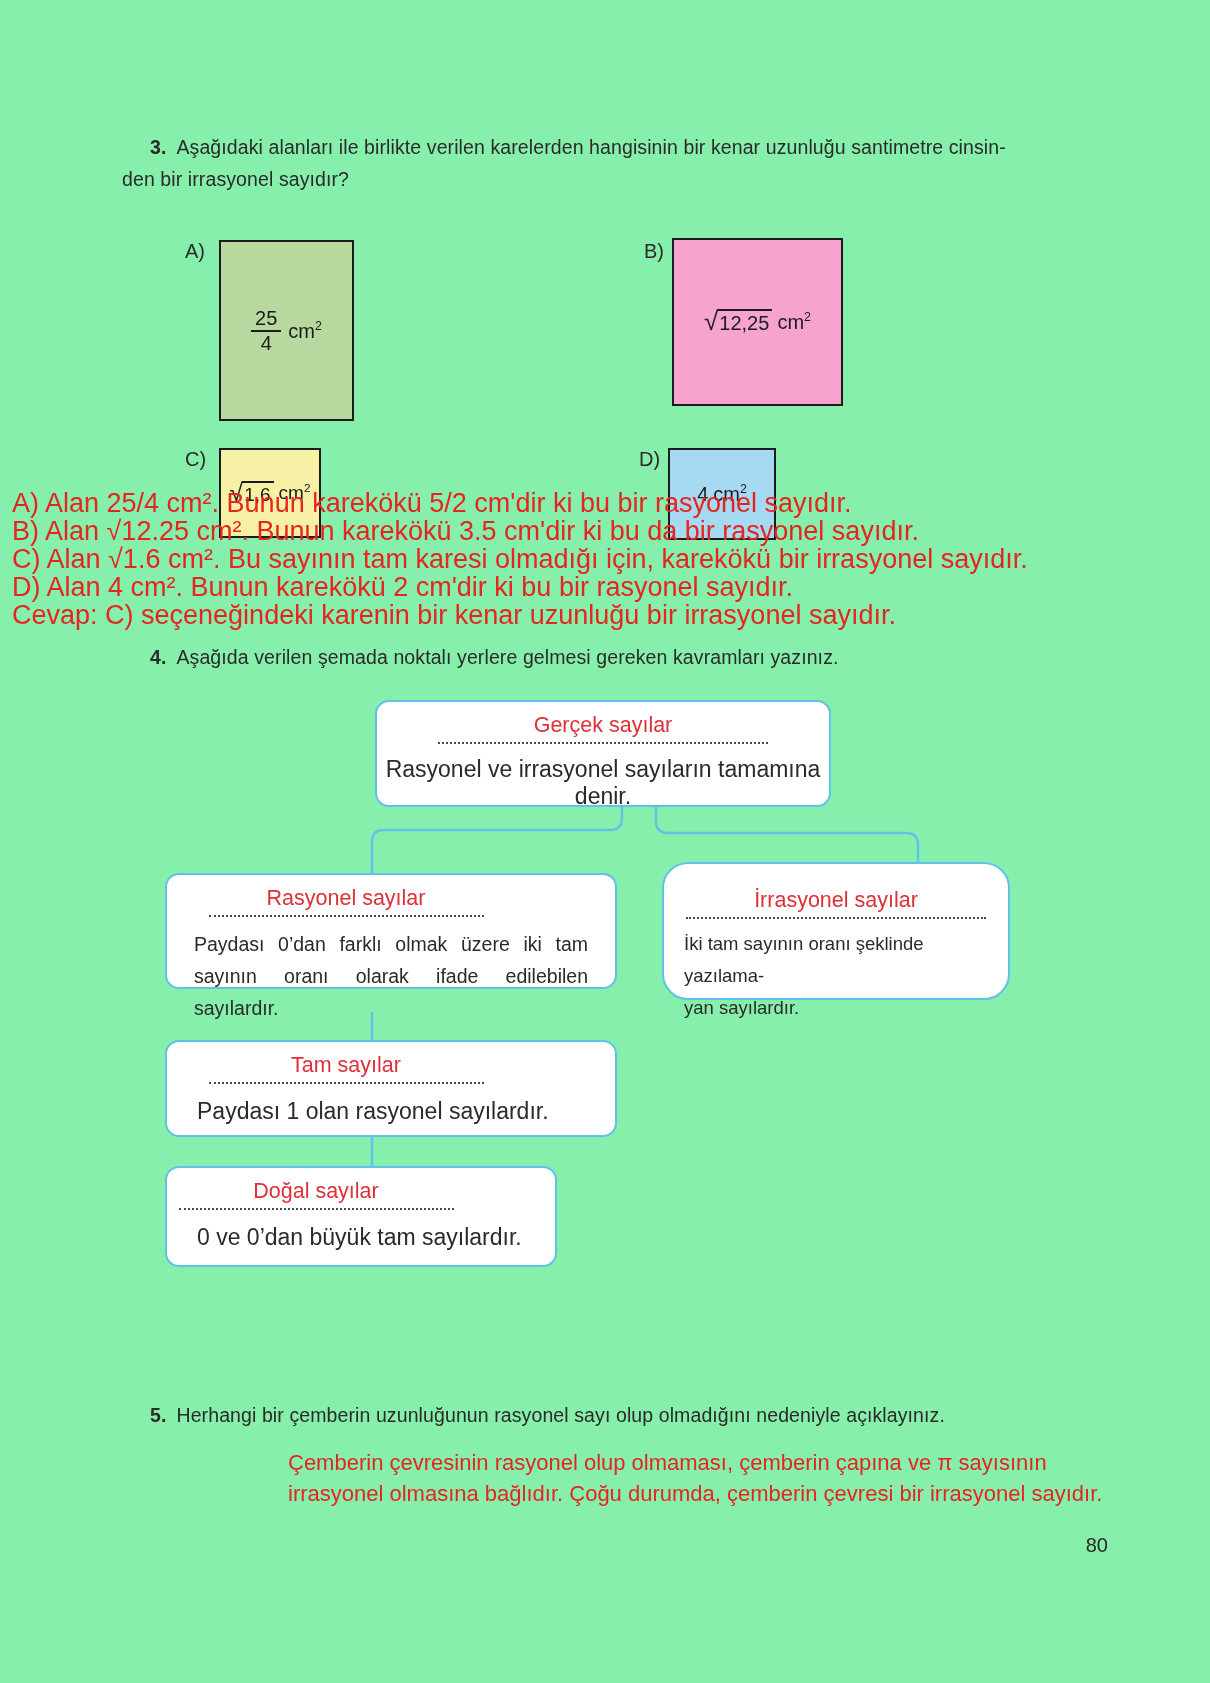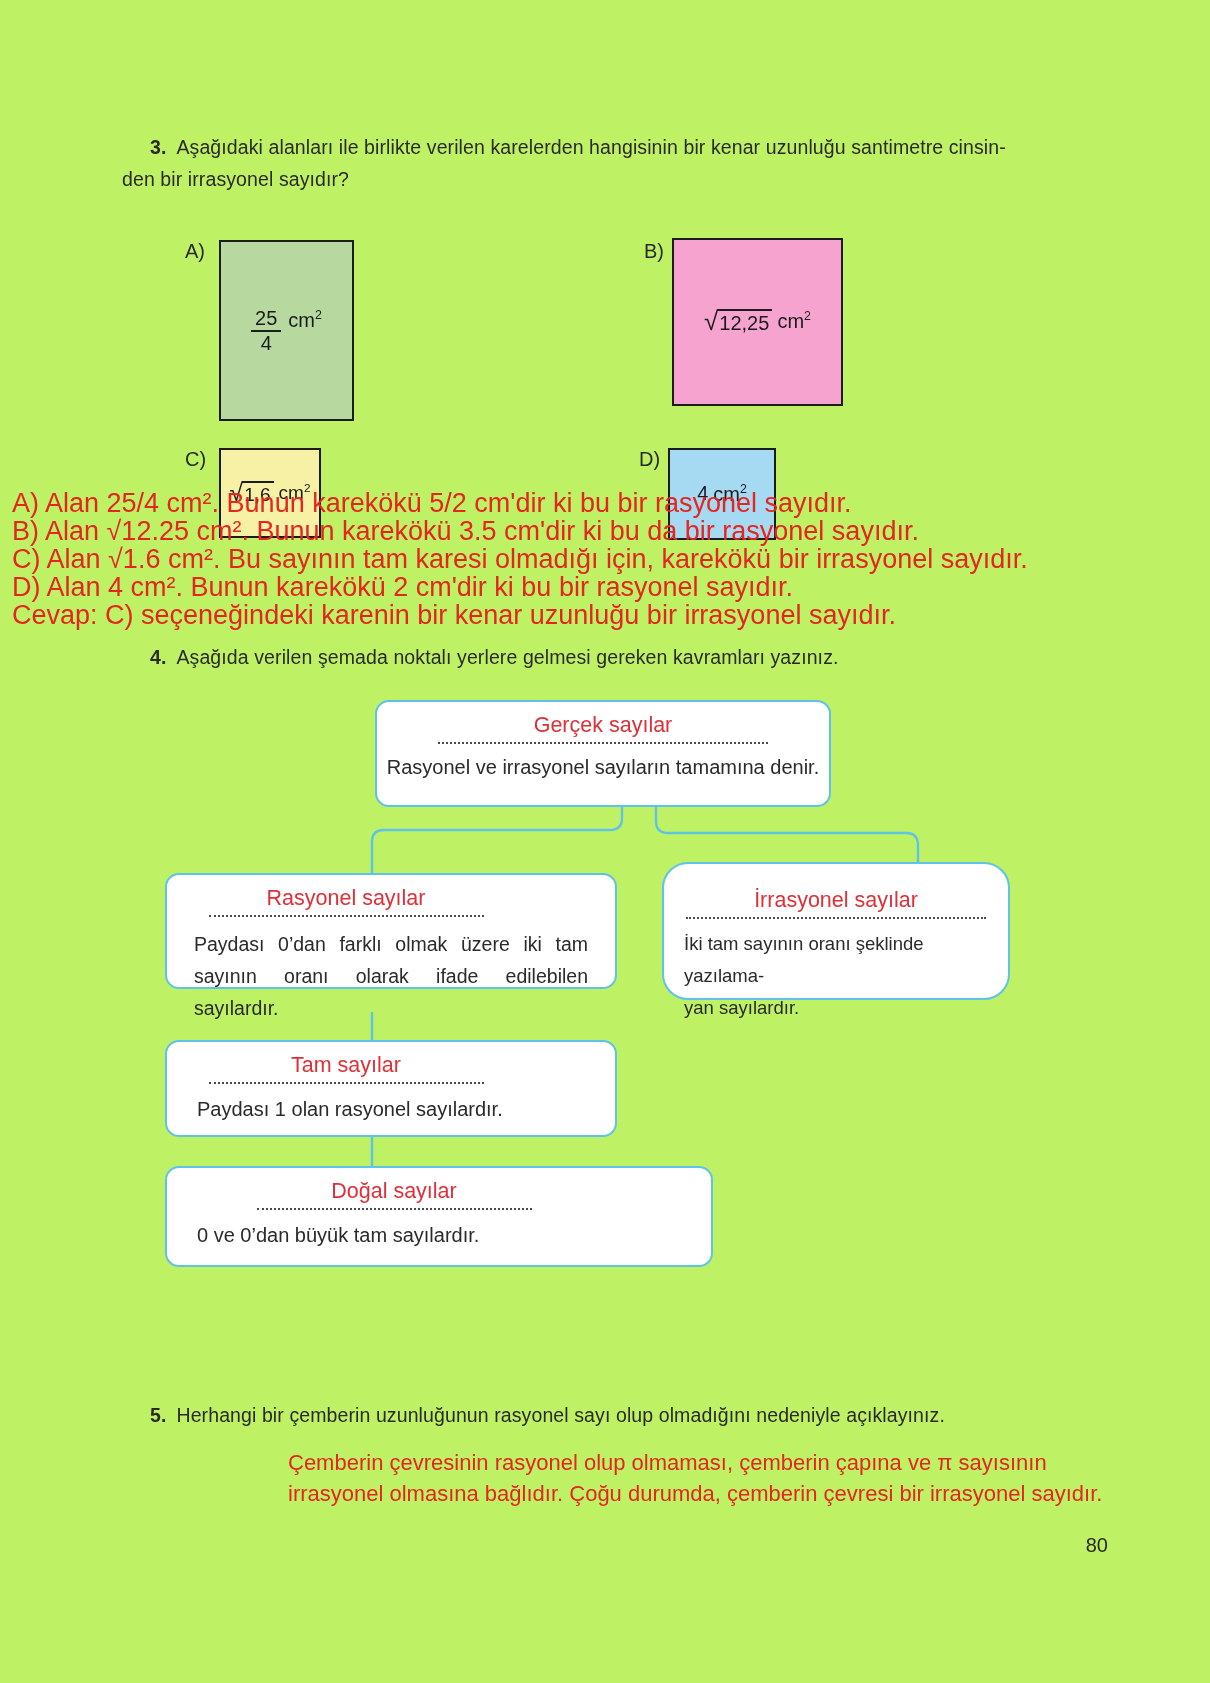--- a/index.html
+++ b/index.html
@@ -1,16 +1,16 @@
 <!DOCTYPE html>
 <html><head>
 <meta charset="utf-8">
 <style>
   html,body{margin:0;padding:0;background:#ffffff;}
-  #page{position:relative;width:1210px;height:1683px;background:#bef264;overflow:hidden;
+  #page{position:relative;width:1210px;height:1683px;background:#86efac;overflow:hidden;
         font-family:"Liberation Sans","DejaVu Sans",sans-serif;color:#2b2a28;}
 
   
   .qline{position:absolute;font-size:19.5px;letter-spacing:.1px;color:#2b2a28;white-space:nowrap;}
   .qnum{font-weight:bold;margin-right:10px;}
   #q3-line1{left:150px;top:136px;}
   #q3-line2{left:122px;top:168px;}
   #q4-line{left:150px;top:646px;}
   #q5-line{left:150px;top:1404px;}
 
@@ -18,47 +18,47 @@
   .opt-label{position:absolute;font-size:20px;color:#2b2a28;}
   #label-a{left:185px;top:240px;}
   #label-b{left:644px;top:240px;}
   #label-c{left:185px;top:448px;}
   #label-d{left:639px;top:448px;}
   .square{position:absolute;border:2.5px solid #1c1c1c;display:flex;align-items:center;justify-content:center;}
   #square-a{left:219px;top:240px;width:131px;height:177px;background:#b7d89f;}
   #square-b{left:672px;top:238px;width:167px;height:164px;background:#f7a3d0;}
   #square-c{left:219px;top:448px;width:98px;height:86px;background:#f6f1a4;}
   #square-d{left:668px;top:448px;width:104px;height:88px;background:#a6d9f2;}
-  .area-label{font-size:20px;color:#1c1c1c;white-space:nowrap;display:inline-flex;}
+  .area-label{font-size:20px;color:#1c1c1c;white-space:nowrap;display:inline-flex;align-items:center;}
   .frac{display:inline-flex;flex-direction:column;align-items:center;line-height:1.05;margin-right:7px;}
   .frac .num{border-bottom:2px solid #1c1c1c;padding:0 4px 1px 4px;}
   .frac .den{padding-top:1px;}
   .sqrt{display:inline-flex;align-items:flex-start;}
   .rad-sign{font-size:1.3em;line-height:.95;margin-right:-1px;}
   .radicand{border-top:2px solid #1c1c1c;padding:1px 3px 0 2px;}
   .unit{margin-left:5px;}
   sup{font-size:.62em;}
 
   
   .red-block{position:absolute;color:#e52520;font-size:27px;line-height:28px;white-space:nowrap;}
   #q3-answers{left:12px;top:489px;}
   #q5-answer{left:288px;top:1447px;line-height:31px;font-size:22px;}
 
   
   .fc-box{position:absolute;background:#ffffff;border:2.5px solid #5fc3e7;border-radius:14px;box-sizing:border-box;}
   .fc-title{color:#dd3038;font-size:21.5px;text-align:center;margin-top:11px;}
   .dotted{border-bottom:2.2px dotted #4a4a4a;margin:4px auto 0 auto;}
-  .fc-body{font-size:20px;color:#2b2a28;margin-top:12px;}
+  .fc-body{font-size:23px;color:#2b2a28;margin-top:12px;}
   #box-real{left:375px;top:700px;width:456px;height:107px;}
   #box-real .dotted{width:330px;}
   #box-real .fc-body{text-align:center;}
   #box-rational{left:165px;top:873px;width:452px;height:116px;}
   #box-irrational{left:662px;top:862px;width:348px;height:138px;border-radius:26px;}
   #box-integer{left:165px;top:1040px;width:452px;height:97px;}
-  #box-natural{left:165px;top:1166px;width:548px;height:101px;}
+  #box-natural{left:165px;top:1166px;width:392px;height:101px;}
   .hdr-shift{padding-right:90px;}  
   #box-rational .dotted,#box-integer .dotted,#box-natural .dotted{width:275px;}
   #box-irrational .fc-title{margin-top:24px;}
   #box-irrational .dotted{width:300px;}
   .just{ text-align:justify;text-align-last:justify;padding:0 27px;margin-top:11px;font-size:19.5px;line-height:32px;}
   .just + .just{margin-top:0;}
   #box-irrational .fc-body{padding:0 14px 0 20px;font-size:18.5px;line-height:32px;margin-top:9px;}
   #box-integer .fc-body,#box-natural .fc-body{padding-left:30px;margin-top:14px;}
 
   #connectors{position:absolute;left:0;top:0;width:1210px;height:1683px;pointer-events:none;}

